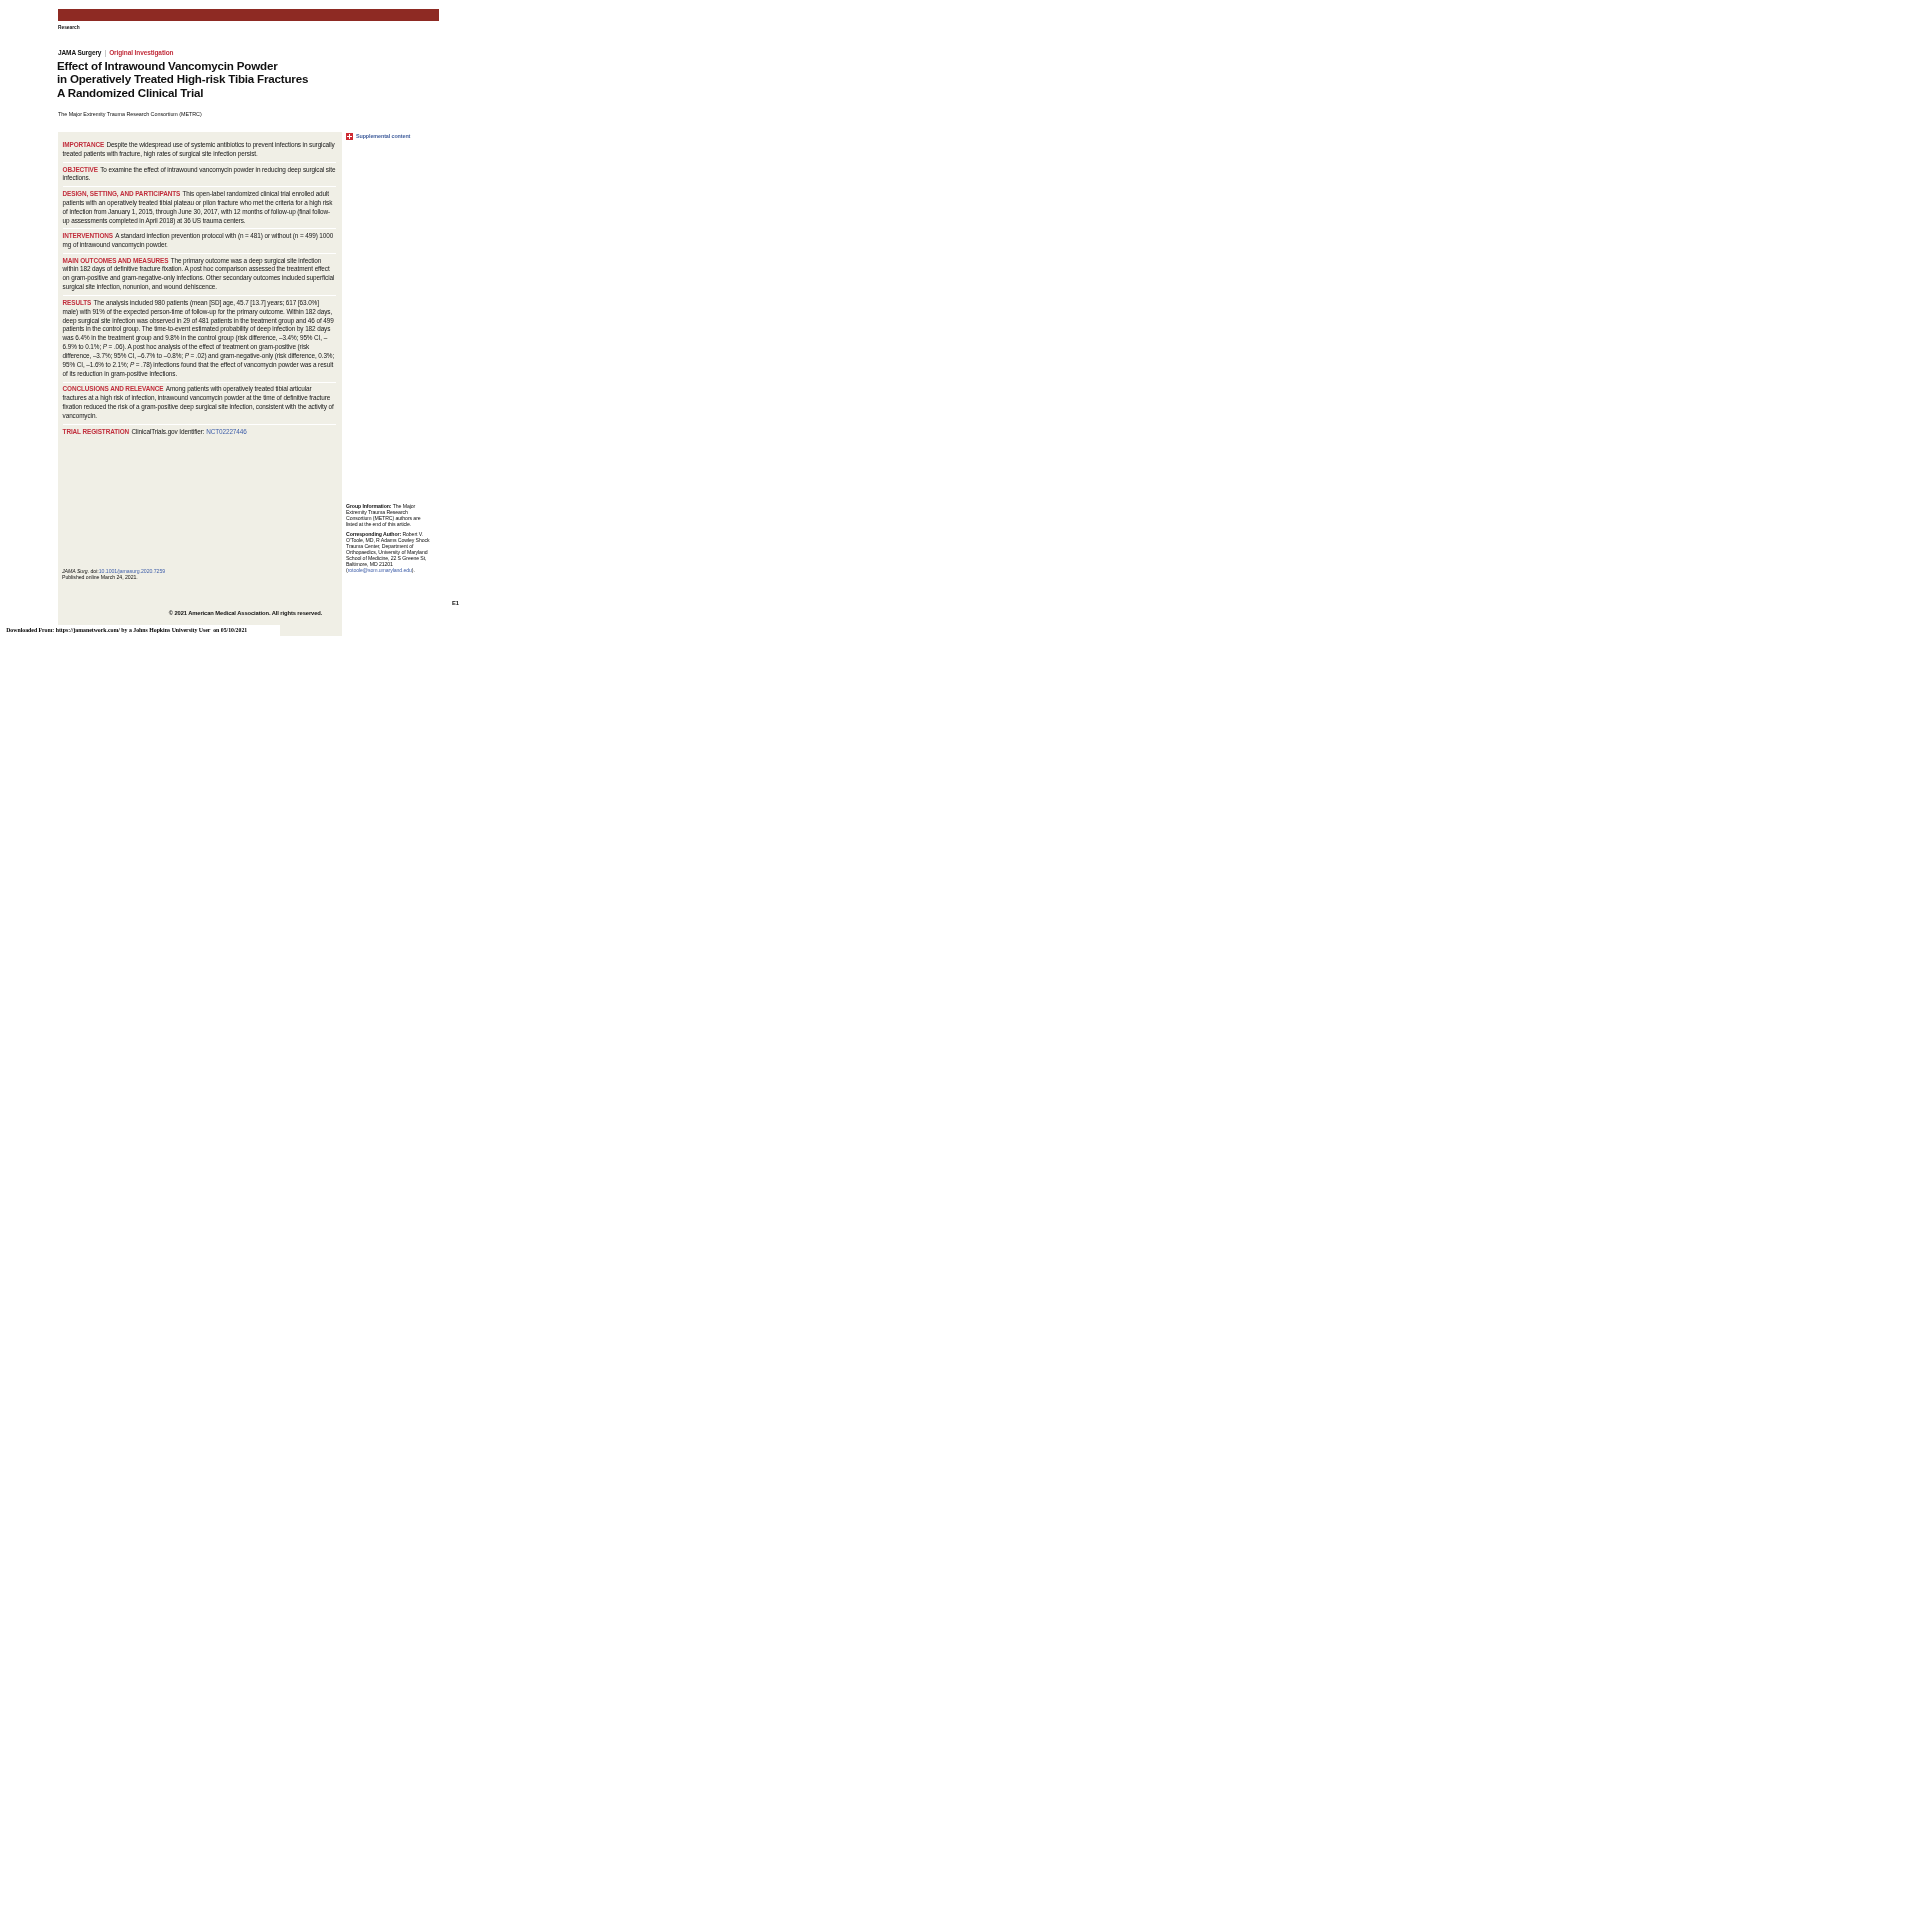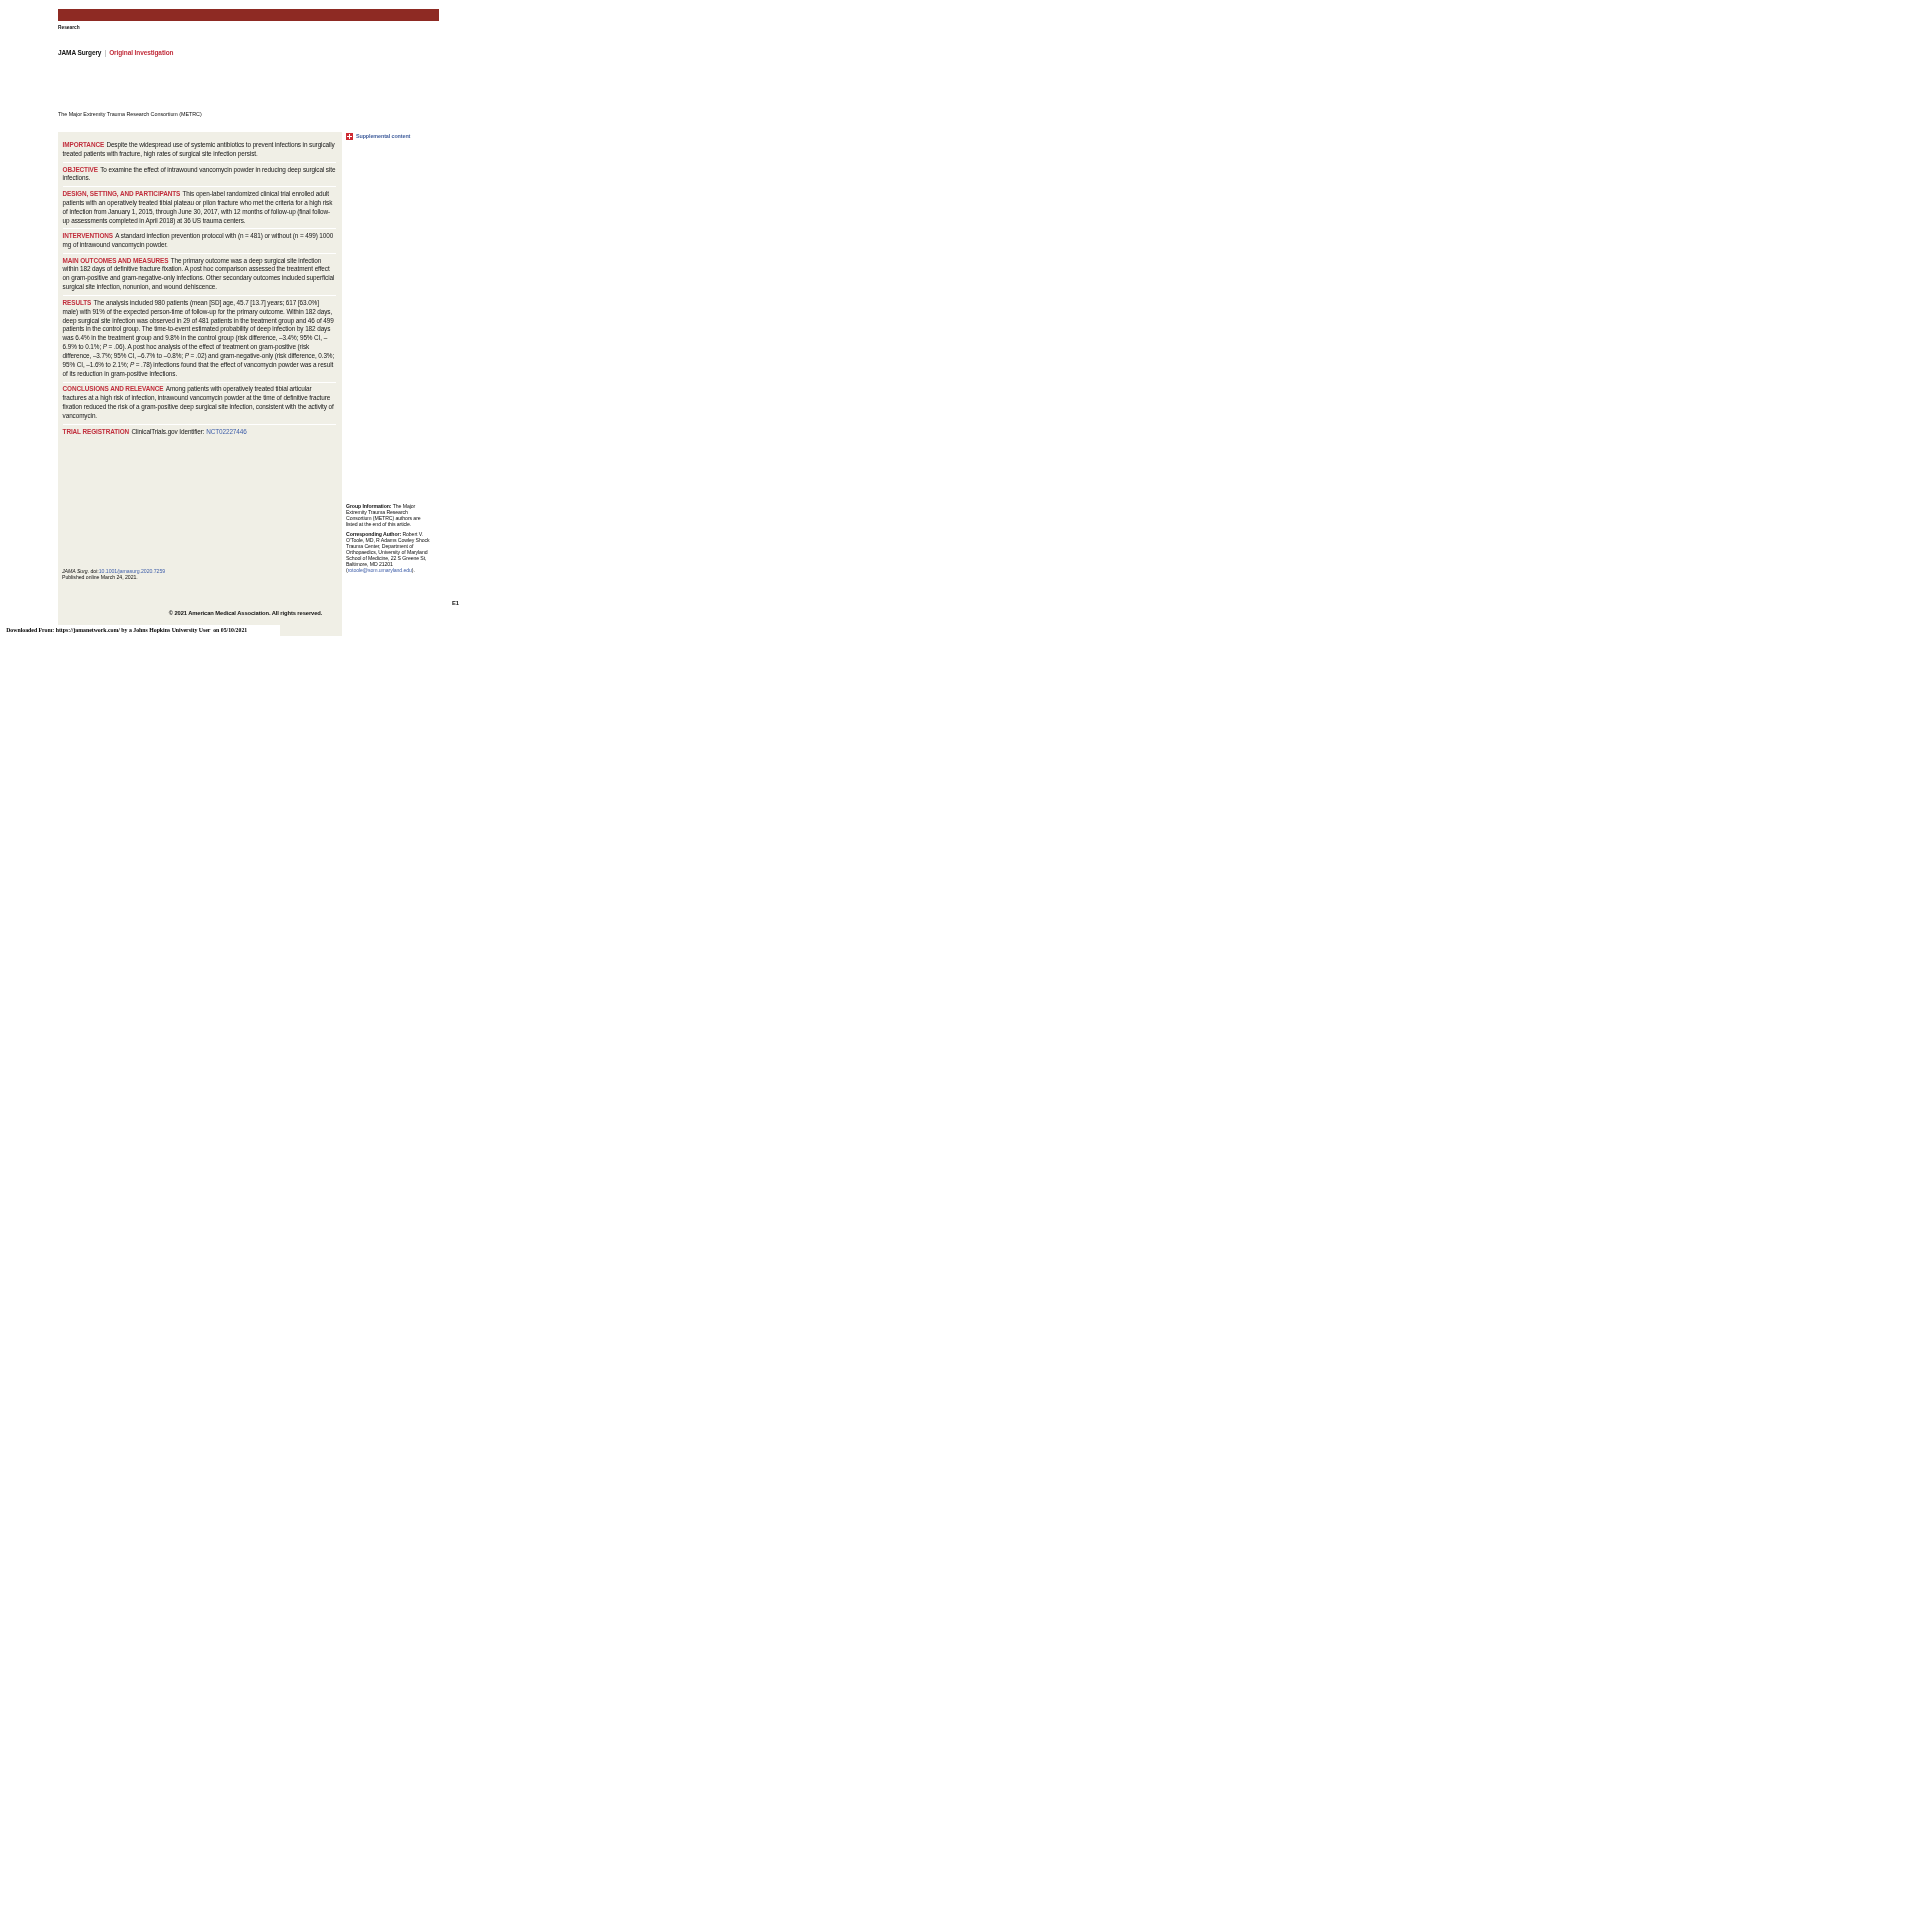--- a/index.html
+++ b/index.html
@@ -57,20 +57,25 @@
 
 <div class="page">
 
   <div class="topbar"></div>
   <div class="research">Research</div>
 
   <div class="eyebrow">
     <span>JAMA Surgery</span><span class="sep">|</span><span class="atype">Original Investigation</span>
   </div>
 
+  <div class="title" id="title">
+      <div>Effect of Intrawound Vancomycin Powder</div>
+      <div>in Operatively Treated High-risk Tibia Fractures</div>
+      <div>A Randomized Clinical Trial</div>
+    </div>
   <div class="byline">The Major Extremity Trauma Research Consortium (METRC)</div>
 
   <div class="abstract" id="abstract">
       <p><span class="sec-label">IMPORTANCE</span><span>Despite the widespread use of systemic antibiotics to prevent infections in surgically treated patients with fracture, high rates of surgical site infection persist.</span></p>
       <div class="divider"></div>
       <p><span class="sec-label">OBJECTIVE</span><span>To examine the effect of intrawound vancomycin powder in reducing deep surgical site infections.</span></p>
       <div class="divider"></div>
       <p><span class="sec-label">DESIGN, SETTING, AND PARTICIPANTS</span><span>This open-label randomized clinical trial enrolled adult patients with an operatively treated tibial plateau or pilon fracture who met the criteria for a high risk of infection from January 1, 2015, through June 30, 2017, with 12 months of follow-up (final follow-up assessments completed in April 2018) at 36 US trauma centers.</span></p>
       <div class="divider"></div>
       <p><span class="sec-label">INTERVENTIONS</span><span>A standard infection prevention protocol with (n = 481) or without (n = 499) 1000 mg of intrawound vancomycin powder.</span></p>

